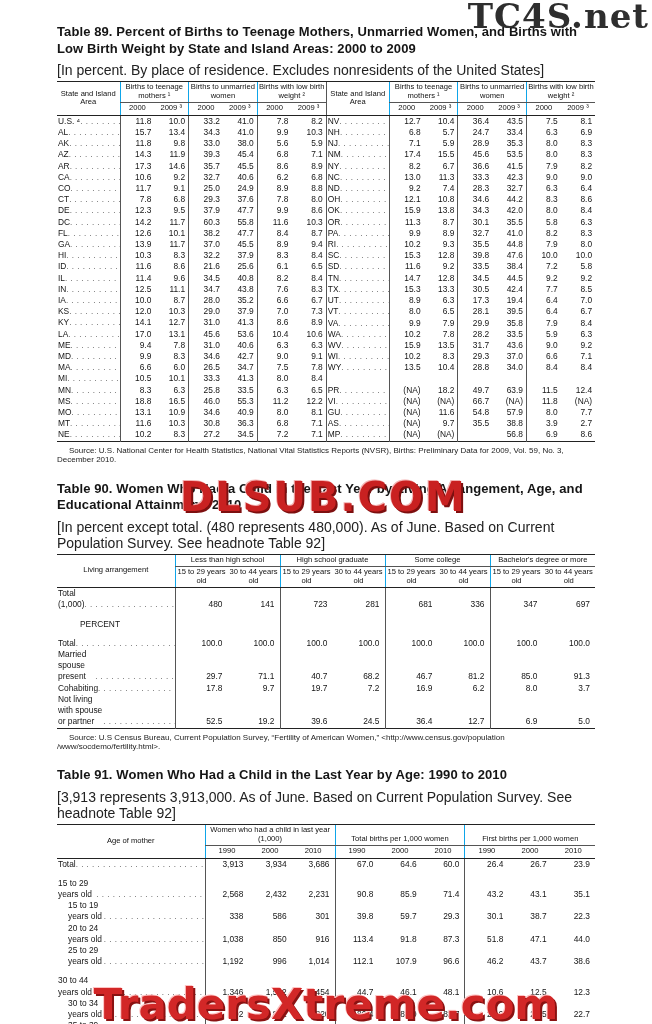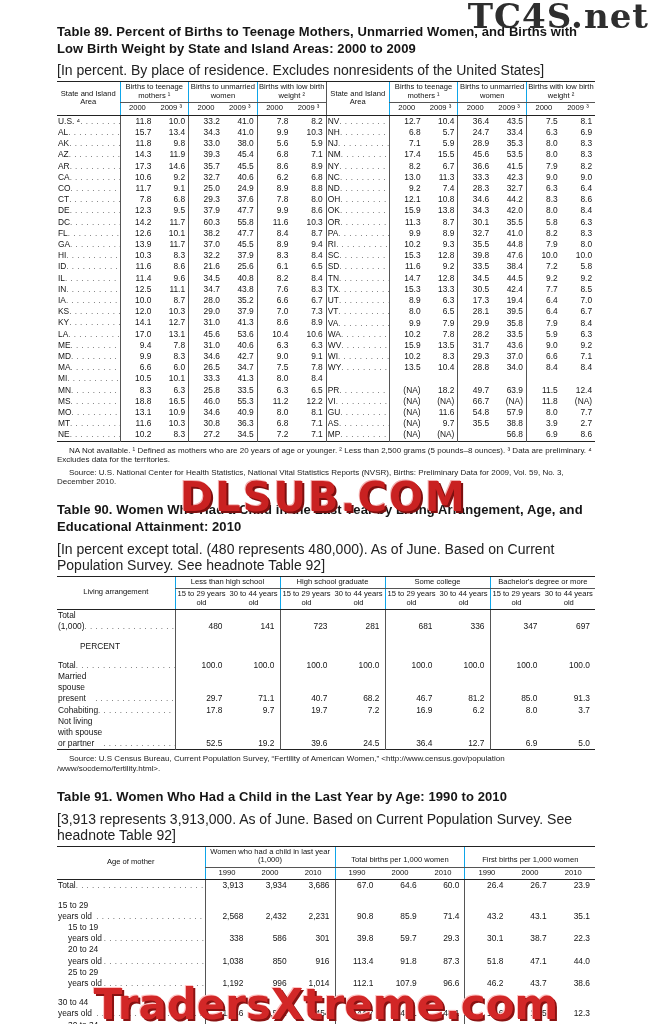--- a/index.html
+++ b/index.html
@@ -934,21 +934,20 @@
               <td class="num"></td>
               <td class="num">56.8</td>
               <td class="num">6.9</td>
               <td class="num">8.6</td>
             </tr>
           </tbody>
       </table>
     </div>
 
     <div class="footblock">
-      <p>NA Not available. ¹ Defined as mothers who are 20 years of age or younger. ² Less than 2,500 grams (5 pounds–8 ounces). ³ Data are preliminary. ⁴ Excludes data for the territories.</p>
       <p>Source: U.S. National Center for Health Statistics, National Vital Statistics Reports (NVSR), Births: Preliminary Data for 2009, Vol. 59, No. 3, December 2010.</p>
     </div>
   </div>
 
   <div class="sect">
     <h1 class="tbltitle">Table 90. Women Who Had a Child in the Last Year by Living Arrangement, Age, and Educational Attainment: 2010</h1>
     <p class="headnote">[In percent except total. (480 represents 480,000). As of June. Based on Current Population Survey. See headnote Table 92]</p>
 
     <table class="datatable t90">
       <colgroup>

